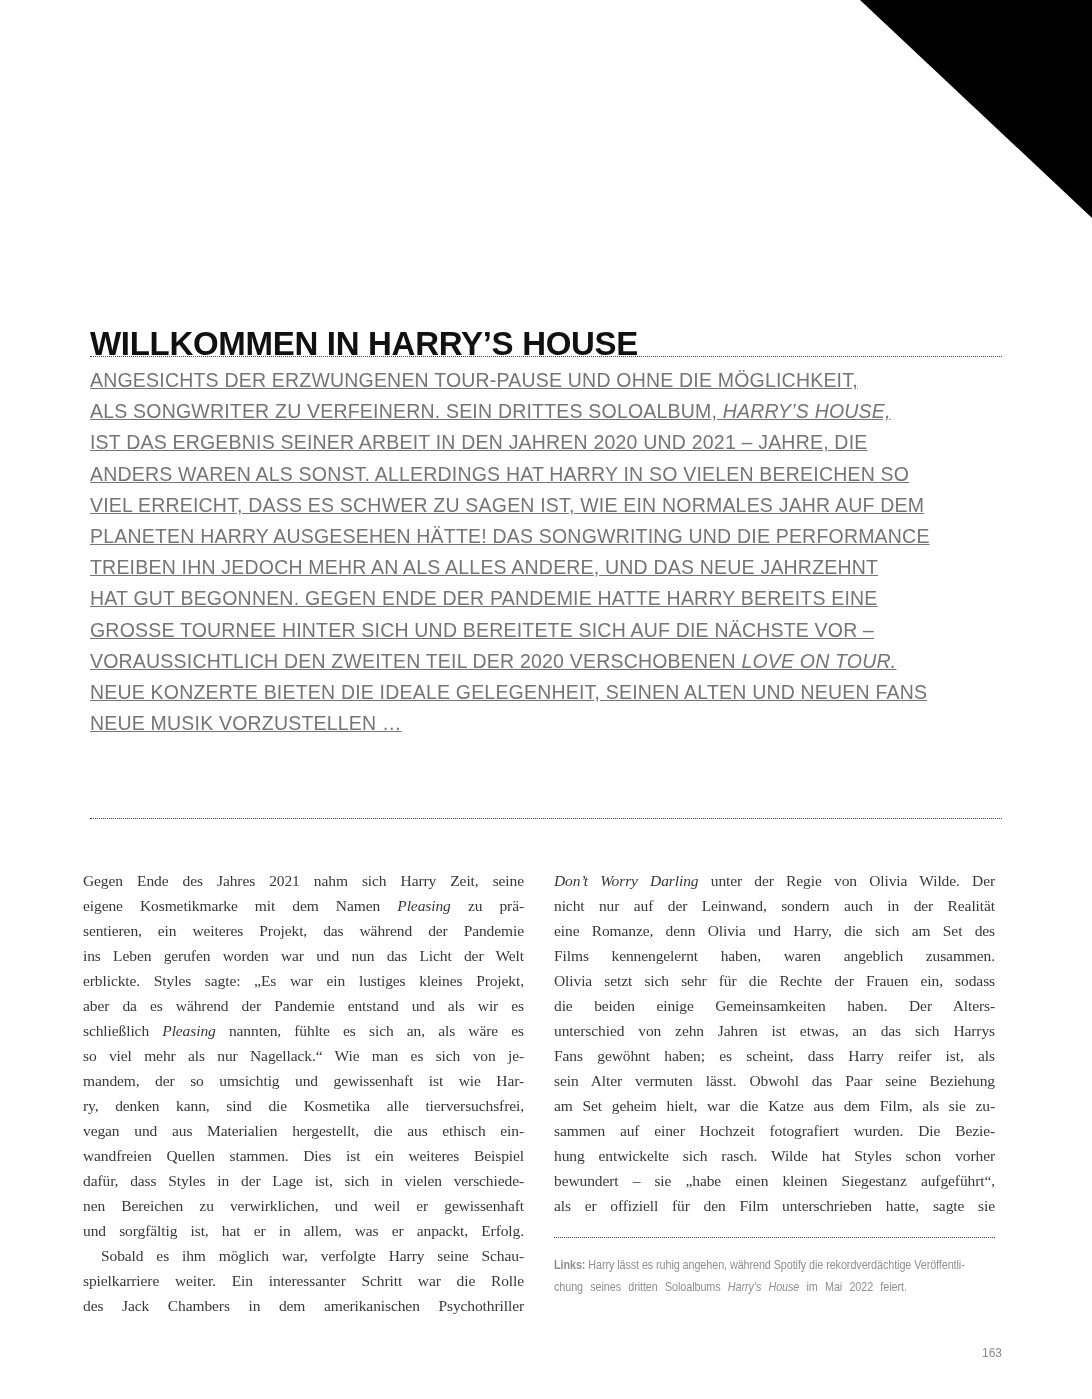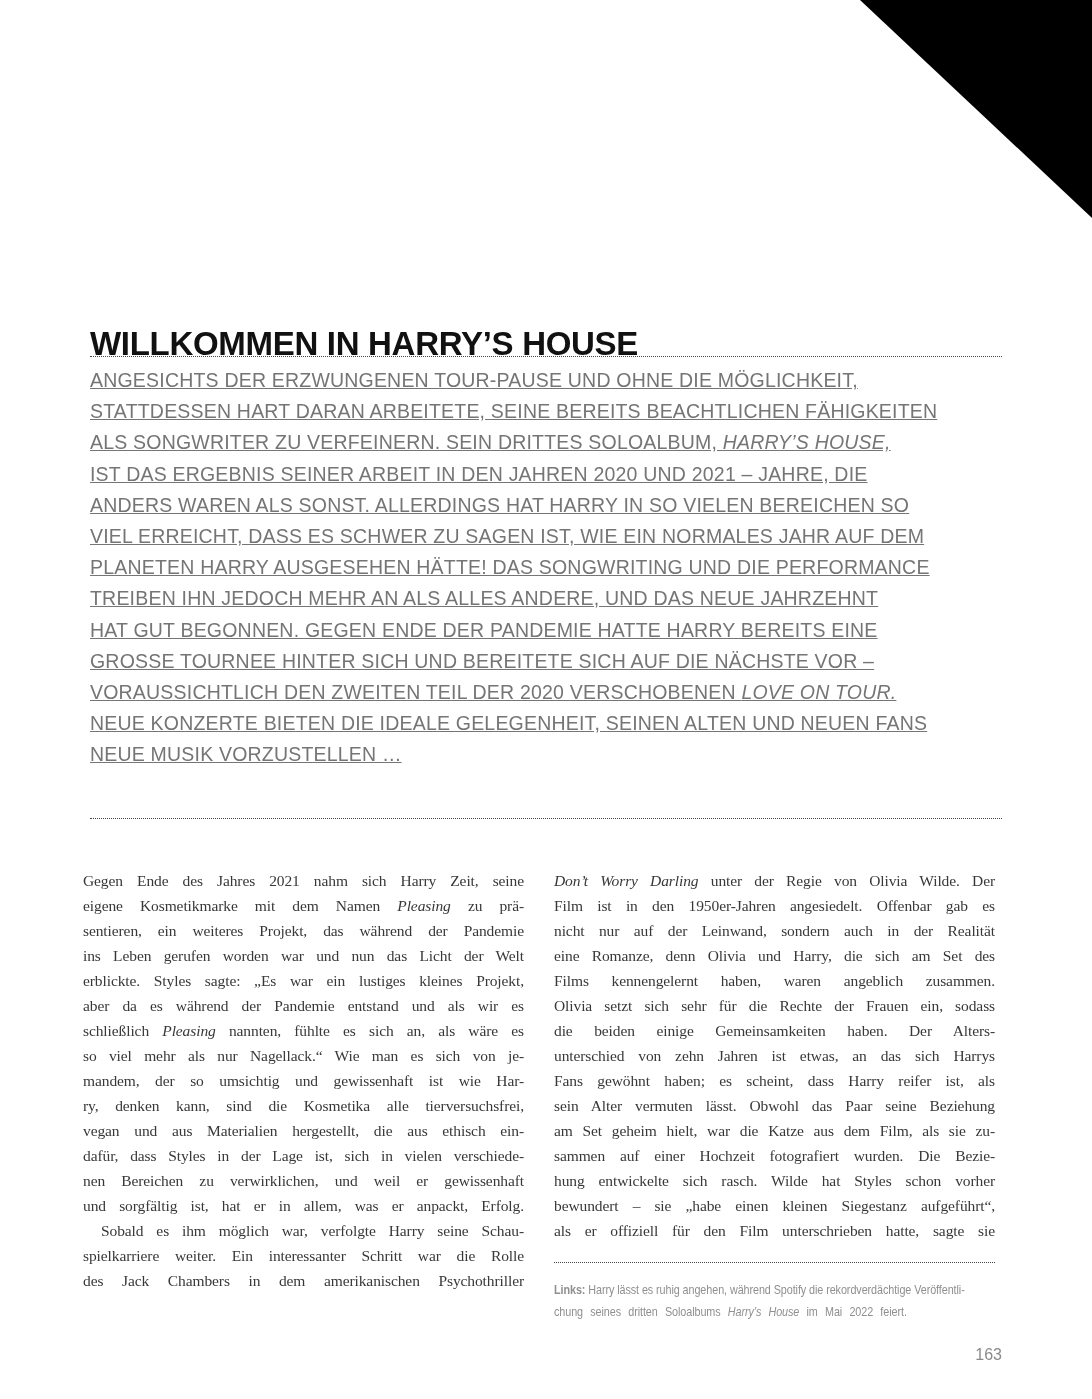--- a/index.html
+++ b/index.html
@@ -83,40 +83,39 @@
     line-height: 22.3px;
     color: #8f8f8f;
     transform: scaleX(0.8);
     transform-origin: left top;
   }
   .caption .line { white-space: nowrap; }
   .page-number {
     position: absolute;
     right: 90px; top: 1346px;
     font-family: "Liberation Sans", sans-serif;
-    font-size: 16px;
+    font-size: 12px;
     color: #8a8a8a;
   }
   .it { font-style: italic; }
   .bd { font-weight: 700; }
 </style>
 </head>
 <body>
 
 <div class="page">
 
   <div class="corner-triangle"></div>
 
   <h1 class="page-title">WILLKOMMEN IN HARRY’S HOUSE</h1>
 
   <div class="rule rule-top"></div>
 
   <div class="intro">
       <div class="line"><span>ANGESICHTS DER ERZWUNGENEN TOUR-PAUSE UND OHNE DIE MÖGLICHKEIT,</span></div>
-      <div class="line"><span>STATTDESSEN HART DARAN ARBEITETE, SEINE BEREITS BEACHTLICHEN FÄHIGKEITEN</span></div>
       <div class="line"><span>ALS SONGWRITER ZU VERFEINERN. SEIN DRITTES SOLOALBUM, </span><span class="it">HARRY’S HOUSE,</span></div>
       <div class="line"><span>IST DAS ERGEBNIS SEINER ARBEIT IN DEN JAHREN 2020 UND 2021 – JAHRE, DIE</span></div>
       <div class="line"><span>ANDERS WAREN ALS SONST. ALLERDINGS HAT HARRY IN SO VIELEN BEREICHEN SO</span></div>
       <div class="line"><span>VIEL ERREICHT, DASS ES SCHWER ZU SAGEN IST, WIE EIN NORMALES JAHR AUF DEM</span></div>
       <div class="line"><span>PLANETEN HARRY AUSGESEHEN HÄTTE! DAS SONGWRITING UND DIE PERFORMANCE</span></div>
       <div class="line"><span>TREIBEN IHN JEDOCH MEHR AN ALS ALLES ANDERE, UND DAS NEUE JAHRZEHNT</span></div>
       <div class="line"><span>HAT GUT BEGONNEN. GEGEN ENDE DER PANDEMIE HATTE HARRY BEREITS EINE</span></div>
       <div class="line"><span>GROSSE TOURNEE HINTER SICH UND BEREITETE SICH AUF DIE NÄCHSTE VOR –</span></div>
       <div class="line"><span>VORAUSSICHTLICH DEN ZWEITEN TEIL DER 2020 VERSCHOBENEN </span><span class="it">LOVE ON TOUR.</span></div>
       <div class="line"><span>NEUE KONZERTE BIETEN DIE IDEALE GELEGENHEIT, SEINEN ALTEN UND NEUEN FANS</span></div>
@@ -131,31 +130,31 @@
         <div class="line"><span>eigene Kosmetikmarke mit dem Namen </span><span class="it">Pleasing</span><span> zu prä-</span></div>
         <div class="line"><span>sentieren, ein weiteres Projekt, das während der Pandemie</span></div>
         <div class="line"><span>ins Leben gerufen worden war und nun das Licht der Welt</span></div>
         <div class="line"><span>erblickte. Styles sagte: „Es war ein lustiges kleines Projekt,</span></div>
         <div class="line"><span>aber da es während der Pandemie entstand und als wir es</span></div>
         <div class="line"><span>schließlich </span><span class="it">Pleasing</span><span> nannten, fühlte es sich an, als wäre es</span></div>
         <div class="line"><span>so viel mehr als nur Nagellack.“ Wie man es sich von je-</span></div>
         <div class="line"><span>mandem, der so umsichtig und gewissenhaft ist wie Har-</span></div>
         <div class="line"><span>ry, denken kann, sind die Kosmetika alle tierversuchsfrei,</span></div>
         <div class="line"><span>vegan und aus Materialien hergestellt, die aus ethisch ein-</span></div>
+        <div class="line"><span>wandfreien Quellen stammen. Dies ist ein weiteres Beispiel</span></div>
         <div class="line"><span>dafür, dass Styles in der Lage ist, sich in vielen verschiede-</span></div>
         <div class="line"><span>nen Bereichen zu verwirklichen, und weil er gewissenhaft</span></div>
         <div class="line"><span>und sorgfältig ist, hat er in allem, was er anpackt, Erfolg.</span></div>
         <div class="line indent"><span>Sobald es ihm möglich war, verfolgte Harry seine Schau-</span></div>
         <div class="line"><span>spielkarriere weiter. Ein interessanter Schritt war die Rolle</span></div>
         <div class="line"><span>des Jack Chambers in dem amerikanischen Psychothriller</span></div>
       </div>
     <div class="col">
       <div>
           <div class="line"><span class="it">Don’t Worry Darling</span><span> unter der Regie von Olivia Wilde. Der</span></div>
-          <div class="line"><span>Film ist in den 1950er-Jahren angesiedelt. Offenbar gab es</span></div>
           <div class="line"><span>nicht nur auf der Leinwand, sondern auch in der Realität</span></div>
           <div class="line"><span>eine Romanze, denn Olivia und Harry, die sich am Set des</span></div>
           <div class="line"><span>Films kennengelernt haben, waren angeblich zusammen.</span></div>
           <div class="line"><span>Olivia setzt sich sehr für die Rechte der Frauen ein, sodass</span></div>
           <div class="line"><span>die beiden einige Gemeinsamkeiten haben. Der Alters-</span></div>
           <div class="line"><span>unterschied von zehn Jahren ist etwas, an das sich Harrys</span></div>
           <div class="line"><span>Fans gewöhnt haben; es scheint, dass Harry reifer ist, als</span></div>
           <div class="line"><span>sein Alter vermuten lässt. Obwohl das Paar seine Beziehung</span></div>
           <div class="line"><span>am Set geheim hielt, war die Katze aus dem Film, als sie zu-</span></div>
           <div class="line"><span>sammen auf einer Hochzeit fotografiert wurden. Die Bezie-</span></div>

